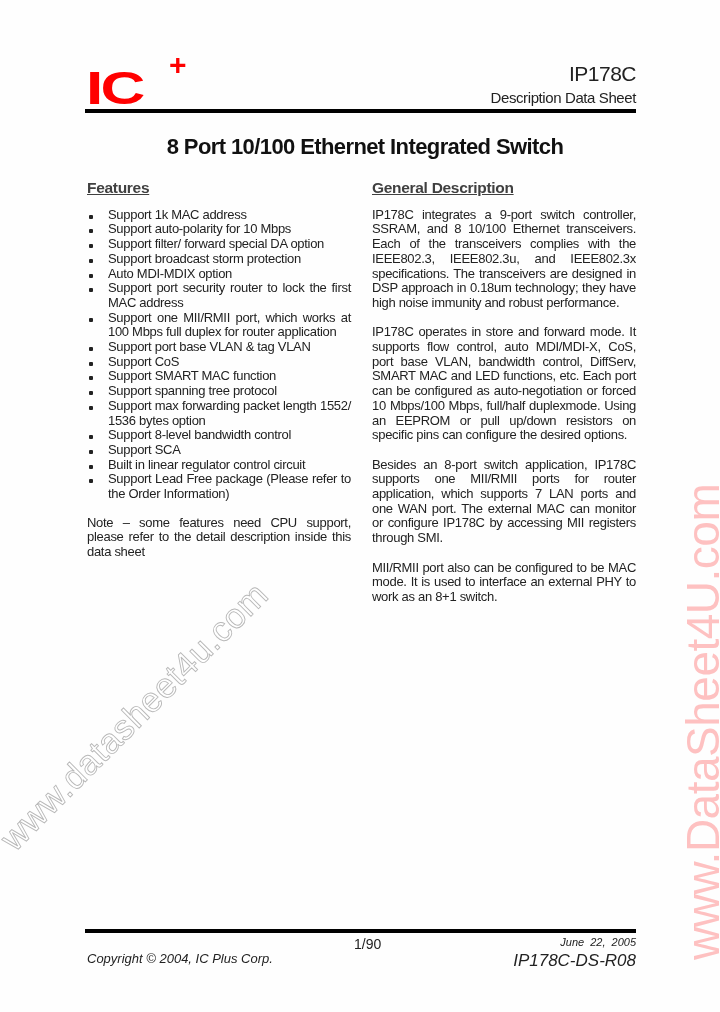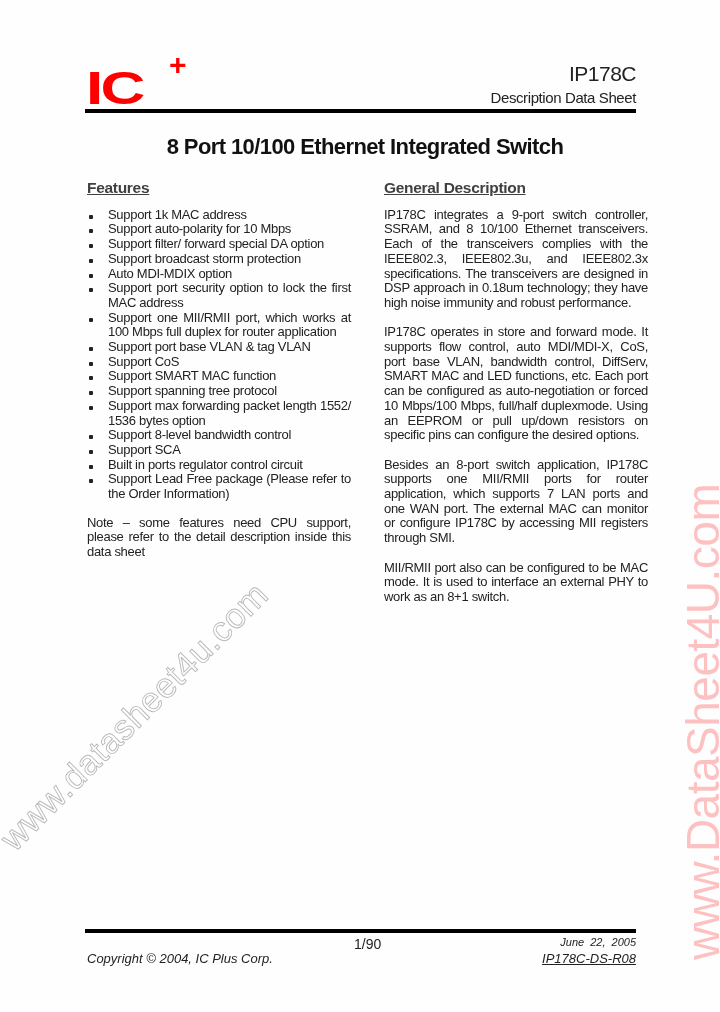--- a/index.html
+++ b/index.html
@@ -9,32 +9,32 @@
   }
   .logo { position: absolute; left: 86px; top: 58px; height: 48px; }
   .logo-ic { position: absolute; left: 0; top: 12px; font-family: "Liberation Sans", sans-serif; font-weight: 900; font-size: 46px; color: #ff0000; letter-spacing: -2px; line-height: 36px; transform: scaleX(1.35); transform-origin: left top; }
   .logo-plus { position: absolute; left: 83px; top: -8px; font-weight: 700; font-size: 30px; color: #ff0000; line-height: 30px; }
   .header-rule { position: absolute; left: 85px; top: 109px; width: 551px; height: 4px; background: #000; }
   .doc-id { position: absolute; right: 84px; top: 62px; font-size: 21px; color: #222; letter-spacing: -0.5px; margin-left: 43px; }
   .doc-sub { position: absolute; right: 84px; top: 89px; font-size: 15px; color: #222; letter-spacing: -0.4px; }
   .title { position: absolute; left: 0; width: 730px; top: 134px; text-align: center; font-weight: 700; font-size: 22px; letter-spacing: -0.6px; color: #111; }
   .col { position: absolute; top: 181px; width: 264px; font-size: 13px; line-height: 14.7px; color: #222; letter-spacing: -0.3px; }
   .col-left { left: 87px; }
-  .col-right { left: 372px; margin-left: 12px; }
+  .col-right { left: 372px; }
   .section-heading { font-weight: 700; font-size: 15.5px; margin: 0 0 12px 0; color: #404040; letter-spacing: -0.3px; text-decoration: underline; }
   ul.features { list-style: none; margin: 0; padding: 0; }
   ul.features li { position: relative; padding-left: 21px; text-align: justify; }
   ul.features li::before { content: ""; position: absolute; left: 2px; top: 7px; width: 4px; height: 4px; background: #222; border-radius: 1px; }
   .note { margin-top: 14px; text-align: justify; }
   .para { text-align: justify; margin: 0 0 14.7px 0; }
   .footer-rule { position: absolute; left: 85px; top: 929px; width: 551px; height: 4px; background: #000; }
   .footer-page { position: absolute; left: 354px; top: 936px; font-size: 14px; color: #222; }
   .footer-copy { position: absolute; left: 87px; top: 951px; font-size: 13px; font-style: italic; color: #222; }
   .footer-date { position: absolute; right: 84px; top: 936px; font-size: 11px; font-style: italic; color: #222; word-spacing: 3px; }
-  .footer-rev { position: absolute; right: 84px; top: 951px; font-size: 13px; font-style: italic; color: #222; text-decoration: underline; }
+  .footer-rev { position: absolute; right: 84px; top: 951px; font-size: 17px; font-style: italic; color: #222; }
   .wm-diag { position: absolute; left: -8px; top: 830px; font-size: 35px; color: #fff; -webkit-text-stroke: 0.9px #b8b8b8; transform: rotate(-45deg); transform-origin: left top; white-space: nowrap; letter-spacing: 0.5px; }
   .wm-vert { position: absolute; left: 676px; top: 960px; font-size: 46px; color: rgba(255,120,120,0.45); transform: rotate(-90deg); transform-origin: left top; white-space: nowrap; letter-spacing: -0.5px; }
 </style>
 </head>
 <body>
 
 <div class="logo">
   <span class="logo-ic">IC</span>
   <span class="logo-plus">+</span>
 </div>
@@ -45,30 +45,30 @@
 <h1 class="title" style="margin:0;">8 Port 10/100 Ethernet Integrated Switch</h1>
 
 <div class="col col-left">
   <div class="section-heading">Features</div>
   <ul class="features">
     <li>Support 1k MAC address</li>
     <li>Support auto-polarity for 10 Mbps</li>
     <li>Support filter/ forward special DA option</li>
     <li>Support broadcast storm protection</li>
     <li>Auto MDI-MDIX option</li>
-    <li>Support port security option to lock the first MAC address</li>
+    <li>Support port security router to lock the first MAC address</li>
     <li>Support one MII/RMII port, which works at 100 Mbps full duplex for router application</li>
     <li>Support port base VLAN &amp; tag VLAN</li>
     <li>Support CoS</li>
     <li>Support SMART MAC function</li>
     <li>Support spanning tree protocol</li>
     <li>Support max forwarding packet length 1552/ 1536 bytes option</li>
     <li>Support 8-level bandwidth control</li>
     <li>Support SCA</li>
-    <li>Built in ports regulator control circuit</li>
+    <li>Built in linear regulator control circuit</li>
     <li>Support Lead Free package (Please refer to the Order Information)</li>
   </ul>
   <div class="note">Note – some features need CPU support, please refer to the detail description inside this data sheet</div>
 </div>
 
 <div class="col col-right">
   <div class="section-heading">General Description</div>
   <p class="para">IP178C integrates a 9-port switch controller, SSRAM, and 8 10/100 Ethernet transceivers. Each of the transceivers complies with the IEEE802.3, IEEE802.3u, and IEEE802.3x specifications. The transceivers are designed in DSP approach in 0.18um technology; they have high noise immunity and robust performance.</p>
   <p class="para">IP178C operates in store and forward mode. It supports flow control, auto MDI/MDI-X, CoS, port base VLAN, bandwidth control, DiffServ, SMART MAC and LED functions, etc. Each port can be configured as auto-negotiation or forced 10 Mbps/100 Mbps, full/half duplexmode. Using an EEPROM or pull up/down resistors on specific pins can configure the desired options.</p>
   <p class="para">Besides an 8-port switch application, IP178C supports one MII/RMII ports for router application, which supports 7 LAN ports and one WAN port. The external MAC can monitor or configure IP178C by accessing MII registers through SMI.</p>

